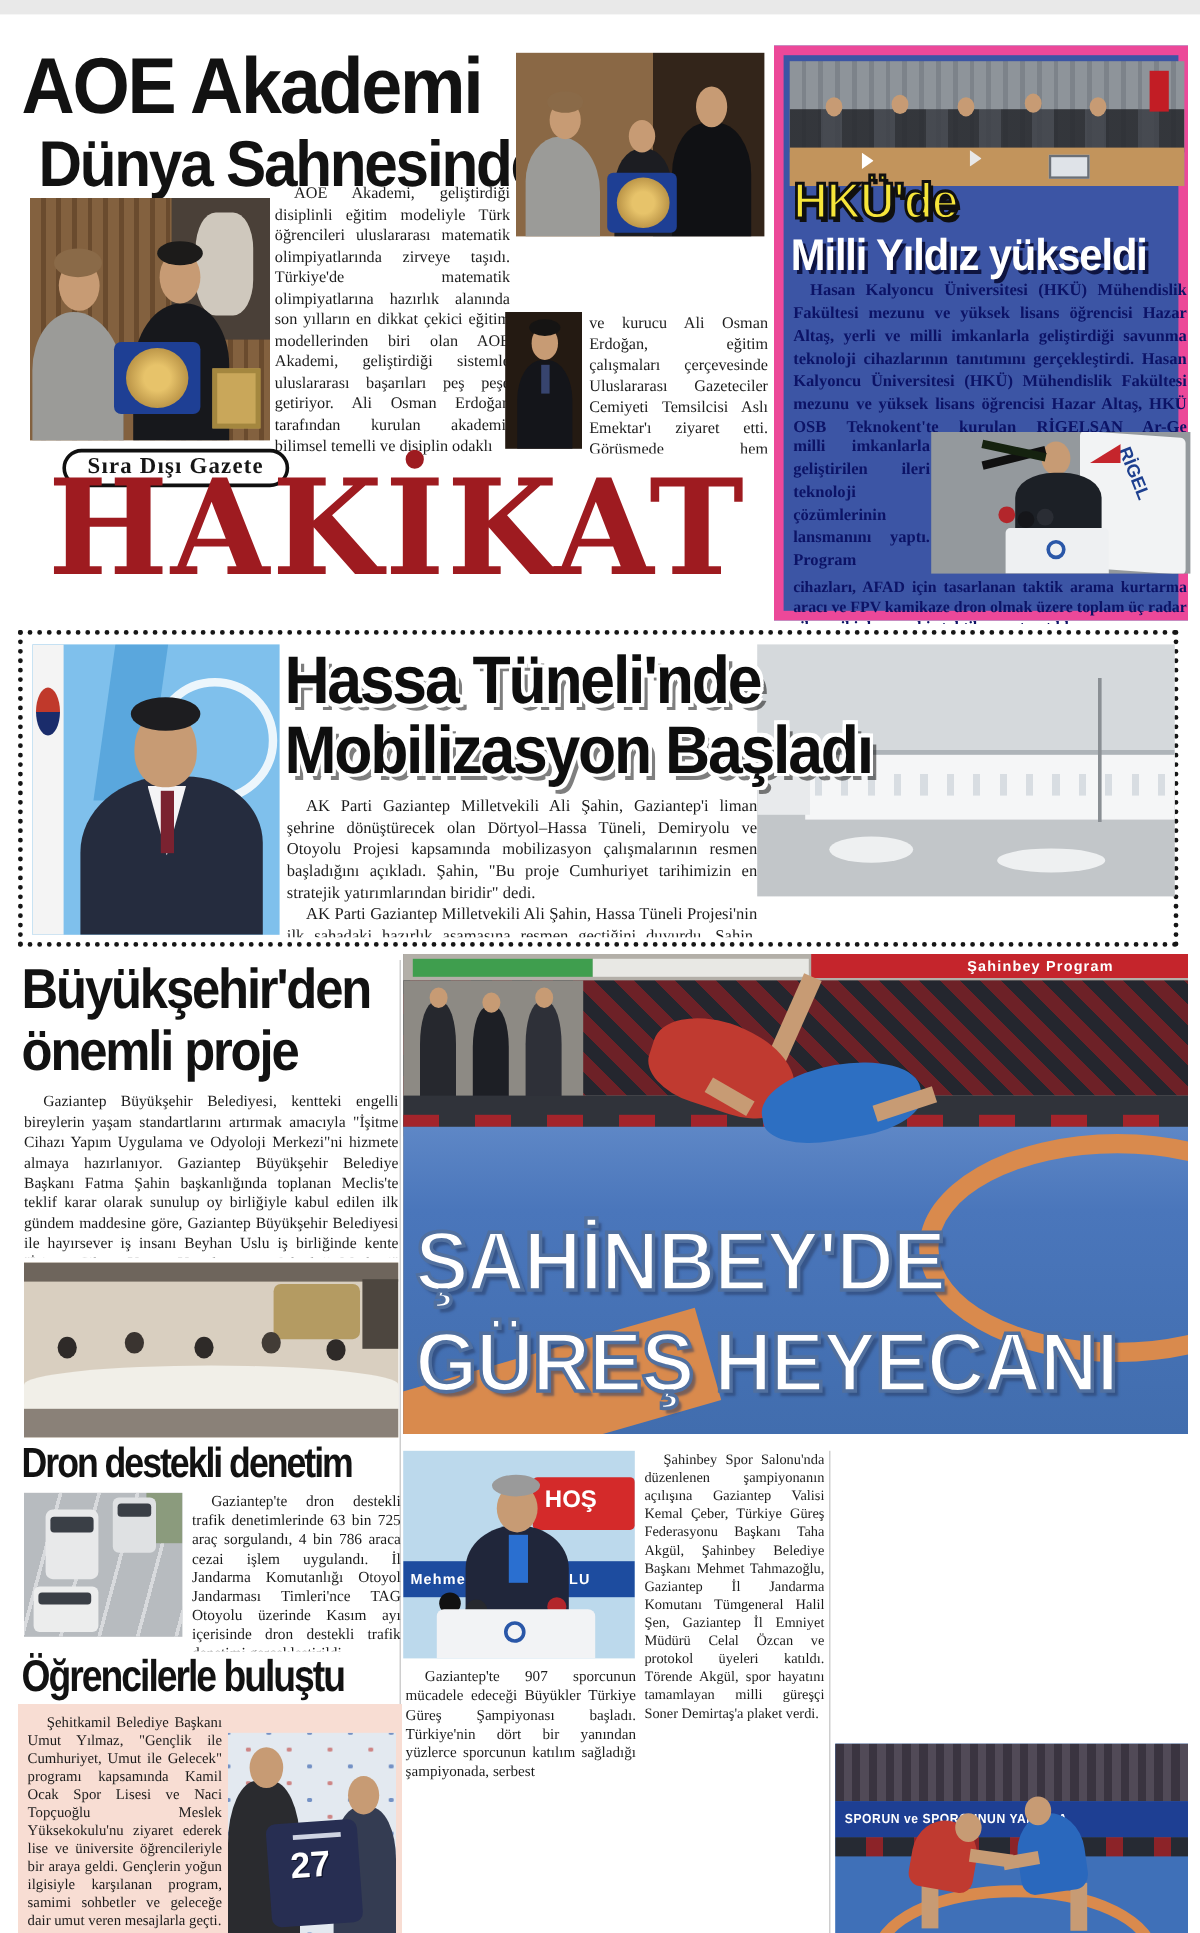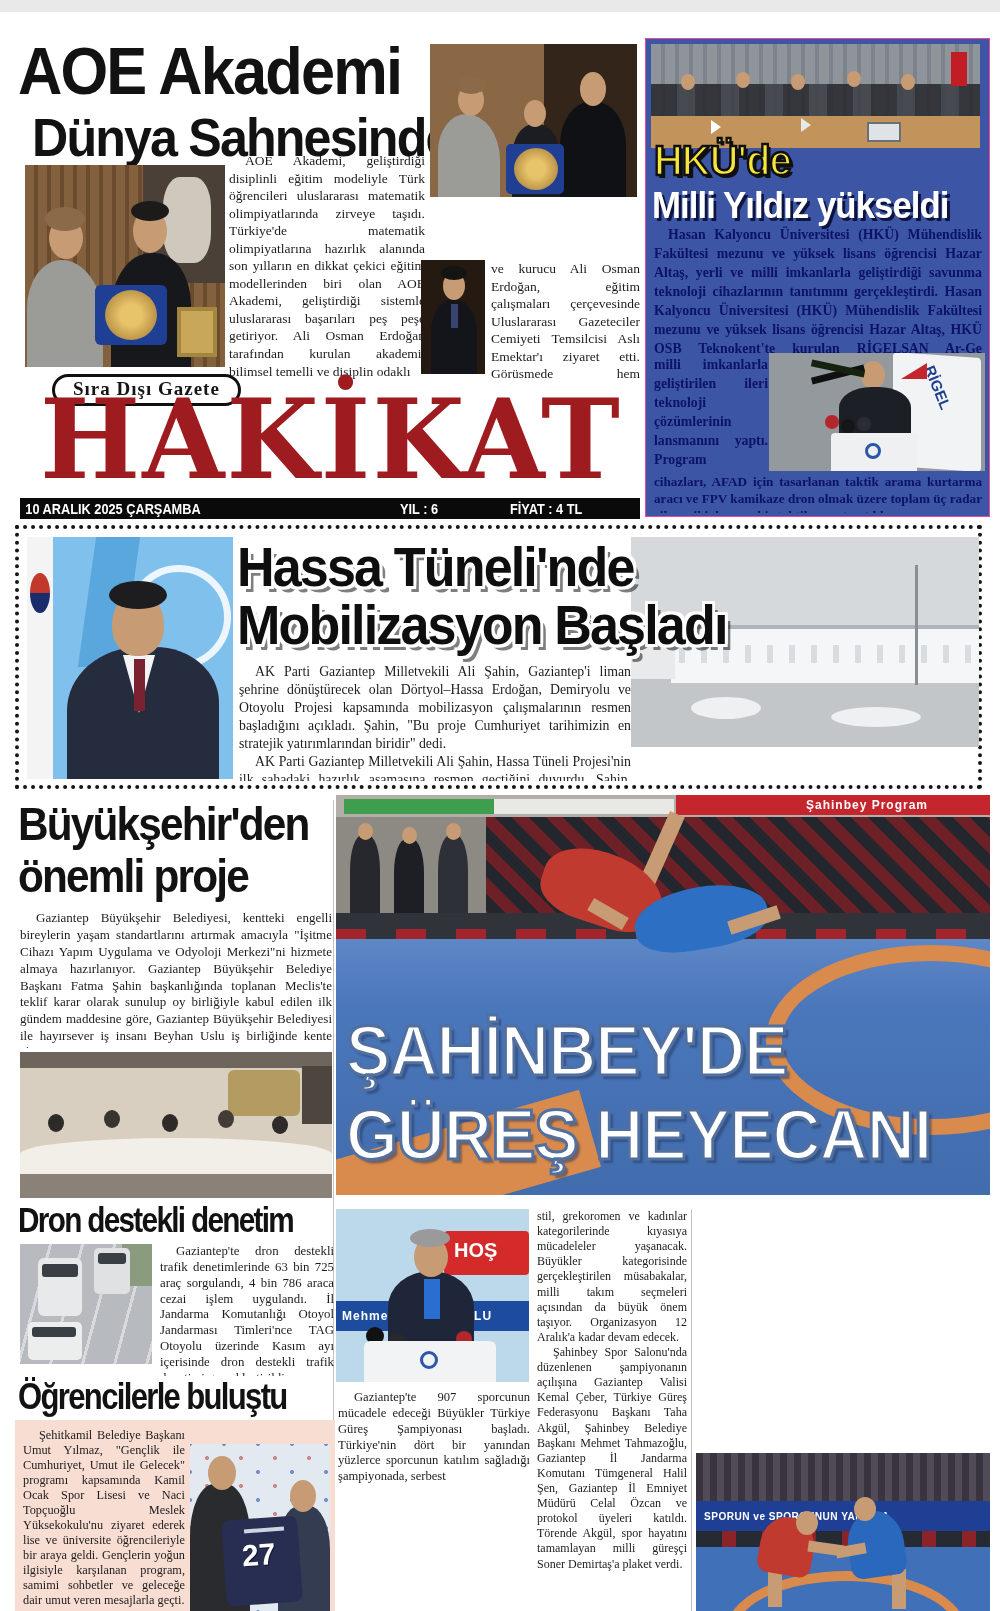--- a/index.html
+++ b/index.html
@@ -16,21 +16,21 @@
   .gures-hl{position:absolute;margin:0;font-family:"Liberation Sans",sans-serif;font-weight:900;color:#ffffff;
       letter-spacing:-1px;line-height:1;white-space:nowrap;-webkit-text-stroke:3px #51709f;
       text-shadow:4px 4px 2px rgba(40,60,100,.55);transform:scaleX(.95);transform-origin:0 0;}
   
   .bt{position:absolute;font-family:"Liberation Serif",serif;font-size:13.5px;line-height:1.3;
       text-align:justify;color:#1c1c1c;overflow:hidden;}
   .bt p{margin:0;text-indent:16px;}
   .bt p.noind{text-indent:0;}
   
   .hku-panel{position:absolute;left:645px;top:26px;width:345px;height:479px;background:#3c55a5;
-      border:1px solid #ec4899;box-sizing:border-box;}
+      border:8px solid #ec4899;box-sizing:border-box;}
   .hku-bt{position:absolute;font-family:"Liberation Serif",serif;font-weight:700;font-size:13.8px;
       line-height:1.38;text-align:justify;color:#0c1366;overflow:hidden;}
   .hku-bt p{margin:0;text-indent:14px;}
   .pill{position:absolute;border:3px solid #101010;border-radius:16px;background:#fff;
       font-family:"Liberation Serif",serif;font-weight:700;font-size:19px;letter-spacing:1px;
       padding:1px 18px 3px 18px;white-space:nowrap;}
   .masthead{position:absolute;margin:0;font-family:"DejaVu Serif",serif;font-weight:900;
       color:#9e1b20;line-height:.95;letter-spacing:.02em;transform:scaleY(1.04);transform-origin:0 0;white-space:nowrap;}
   .datebar{position:absolute;background:#0a0a0a;color:#fff;display:flex;align-items:center;
       font-family:"Liberation Sans",sans-serif;font-weight:700;font-size:14.5px;}
@@ -129,25 +129,20 @@
       <div class="c" style="left:62px;top:80px;width:86px;height:38px;background:#eef0f2;border-radius:4px 4px 0 0;"></div>
       <div class="c" style="left:96px;top:90px;width:16px;height:16px;border:3px solid #2a57a8;border-radius:50%;box-sizing:border-box;"></div>
     </div>
     <div class="hku-bt" style="left:8px;top:434px;width:328px;height:40px;font-size:13.2px;line-height:1.3;">
         <p class="noind" style="text-indent:0;">cihazları, AFAD için tasarlanan taktik arama kurtarma aracı ve FPV kamikaze dron olmak üzere toplam üç radar cihazı, iki dron ve bir taktik araç tanıtıldı.</p>
       </div>
   </div>
 
   <div class="pill" style="left:52px;top:362px;text-align:right;">Sıra Dışı Gazete</div>
   <h1 class="masthead" style="left:22px;top:376px;width:618px;font-size:106px;text-align:center;">HAKİKAT</h1>
-  <div class="datebar" style="left:20px;top:486px;width:620px;height:21px;">
-    <span class="cond" style="padding-left:6px;flex:1;">10 ARALIK 2025 ÇARŞAMBA</span>
-    <span class="cond" style="width:110px;">YIL : 6</span>
-    <span class="cond" style="width:130px;">FİYAT : 4 TL</span>
-  </div>
 
   <div class="dotbox" style="left:15px;top:513px;width:967px;height:264px;">
 
     <div class="ph" style="left:8px;top:8px;width:206px;height:242px;background:#7fc0ec;">
       <div class="c" style="left:60px;top:0;width:44px;height:130px;background:#5aa7dd;transform:skewX(-8deg);"></div>
       <div class="c" style="left:100px;top:28px;width:104px;height:104px;border:7px solid rgba(255,255,255,.85);border-radius:50%;box-sizing:border-box;"></div>
       <div class="c" style="left:0;top:0;width:26px;height:242px;background:#f4f4f4;"></div>
       <div class="c" style="left:3px;top:36px;width:20px;height:40px;background:linear-gradient(180deg,#c0392b 0 50%,#1a2c6b 50%);border-radius:50%;"></div>
       <div class="c" style="left:40px;top:110px;width:152px;height:132px;background:#252c3e;border-radius:48% 42% 0 0;"></div>
       <div class="c" style="left:96px;top:118px;width:32px;height:58px;background:#f4f4f6;clip-path:polygon(0 0,100% 0,50% 100%);"></div>
@@ -160,21 +155,21 @@
       <div class="c" style="left:40px;top:88px;width:308px;height:58px;background:#f5f6f7;border-top:4px solid #aeb4b9;box-sizing:border-box;"></div>
       <div class="c" style="left:48px;top:108px;width:292px;height:18px;background:repeating-linear-gradient(90deg,#d8dde2 0 6px,transparent 6px 22px);"></div>
       <div class="c" style="left:0;top:100px;width:44px;height:42px;background:#e8eaec;"></div>
       <div class="c" style="left:284px;top:28px;width:3px;height:120px;background:#8a8f94;"></div>
       <div class="c" style="left:60px;top:160px;width:70px;height:22px;background:#eef0f1;border-radius:50%;"></div>
       <div class="c" style="left:200px;top:170px;width:90px;height:20px;background:#eef0f1;border-radius:50%;"></div>
     </div>
     <h2 class="hl outline-w" style="left:218px;top:10px;font-size:56px;">Hassa Tüneli'nde</h2>
     <h2 class="hl outline-w" style="left:218px;top:68px;font-size:56px;">Mobilizasyon Başladı</h2>
     <div class="bt" style="left:220px;top:134px;width:392px;height:118px;font-size:13.8px;">
-      <p>AK Parti Gaziantep Milletvekili Ali Şahin, Gaziantep'i liman şehrine dönüştürecek olan Dörtyol–Hassa Erdoğan, Demiryolu ve Otoyolu Projesi kapsamında mobilizasyon çalışmalarının resmen başladığını açıkladı. Şahin, "Bu proje Cumhuriyet tarihimizin en stratejik yatırımlarından biridir" dedi.</p>
+      <p>AK Parti Gaziantep Milletvekili Ali Şahin, Gaziantep'i liman şehrine dönüştürecek olan Dörtyol–Hassa Tüneli, Demiryolu ve Otoyolu Projesi kapsamında mobilizasyon çalışmalarının resmen başladığını açıkladı. Şahin, "Bu proje Cumhuriyet tarihimizin en stratejik yatırımlarından biridir" dedi.</p>
       <p>AK Parti Gaziantep Milletvekili Ali Şahin, Hassa Tüneli Projesi'nin ilk sahadaki hazırlık aşamasına resmen geçtiğini duyurdu. Şahin, İskenderun tarafında başlayan mobilizasyon kapsamında ofis, yatakhane, yemekhane ve yaşam alanlarının inşasında önemli ilerleme sağlandığını belirtti.</p>
     </div>
   </div>
 
   <div class="vrule" style="left:333px;top:788px;height:820px;"></div>
 
   <h2 class="hl" style="left:18px;top:788px;font-size:47px;transform:scaleX(.9);">Büyükşehir'den</h2>
   <h2 class="hl" style="left:18px;top:840px;font-size:47px;transform:scaleX(.9);">önemli proje</h2>
   <div class="bt" style="left:20px;top:898px;width:312px;height:138px;font-size:13px;">
     <p>Gaziantep Büyükşehir Belediyesi, kentteki engelli bireylerin yaşam standartlarını artırmak amacıyla "İşitme Cihazı Yapım Uygulama ve Odyoloji Merkezi"ni hizmete almaya hazırlanıyor. Gaziantep Büyükşehir Belediye Başkanı Fatma Şahin başkanlığında toplanan Meclis'te teklif karar olarak sunulup oy birliğiyle kabul edilen ilk gündem maddesine göre, Gaziantep Büyükşehir Belediyesi ile hayırsever iş insanı Beyhan Uslu iş birliğinde kente "İşitme Cihazı Yapım Uygulama ve Odyoloji Merkezi" yapılacak.</p>
@@ -271,21 +266,20 @@
     <div class="c" style="left:120px;top:122px;width:16px;height:16px;background:#b3262b;border-radius:50%;"></div>
     <div class="c" style="left:28px;top:132px;width:132px;height:41px;background:#f2f3f5;border-radius:6px 6px 0 0;"></div>
     <div class="c" style="left:84px;top:142px;width:18px;height:18px;border:3px solid #2a57a8;border-radius:50%;box-sizing:border-box;"></div>
   </div>
 
   <div class="bt" style="left:338px;top:1378px;width:192px;height:230px;font-size:12.6px;line-height:1.26;">
     <p>Gaziantep'te 907 sporcunun mücadele edeceği Büyükler Türkiye Güreş Şampiyonası başladı. Türkiye'nin dört bir yanından yüzlerce sporcunun katılım sağladığı şampiyonada, serbest</p>
   </div>
 
   <div class="bt" style="left:537px;top:1197px;width:150px;height:411px;font-size:12px;line-height:1.26;">
-    <p class="noind">stil, grekoromen ve kadınlar kategorilerinde kıyasıya mücadeleler yaşanacak. Büyükler kategorisinde gerçekleştirilen müsabakalar, milli takım seçmeleri açısından da büyük önem taşıyor. Organizasyon 12 Aralık'a kadar devam edecek.</p>
     <p>Şahinbey Spor Salonu'nda düzenlenen şampiyonanın açılışına Gaziantep Valisi Kemal Çeber, Türkiye Güreş Federasyonu Başkanı Taha Akgül, Şahinbey Belediye Başkanı Mehmet Tahmazoğlu, Gaziantep İl Jandarma Komutanı Tümgeneral Halil Şen, Gaziantep İl Emniyet Müdürü Celal Özcan ve protokol üyeleri katıldı. Törende Akgül, spor hayatını tamamlayan milli güreşçi Soner Demirtaş'a plaket verdi.</p>
   </div>
 
 
   <div class="ph" style="left:696px;top:1441px;width:294px;height:170px;background:#3f70b8;">
     <div class="c crowd" style="left:0;top:0;width:294px;height:48px;"></div>
     <div class="c" style="left:0;top:48px;width:294px;height:30px;background:#1e3f93;"></div>
     <div class="phtext" style="left:8px;top:57px;font-size:11px;color:#ffffff;letter-spacing:.5px;transform:scaleX(.92);transform-origin:0 0;">SPORUN ve SPORCUNUN YANINDA</div>
     <div class="c" style="left:0;top:78px;width:294px;height:16px;background:repeating-linear-gradient(90deg,#262a33 0 26px,#8c2328 26px 40px);"></div>
     <div class="c" style="left:30px;top:118px;width:240px;height:120px;border:10px solid #d98a4d;border-radius:50%;box-sizing:border-box;"></div>

